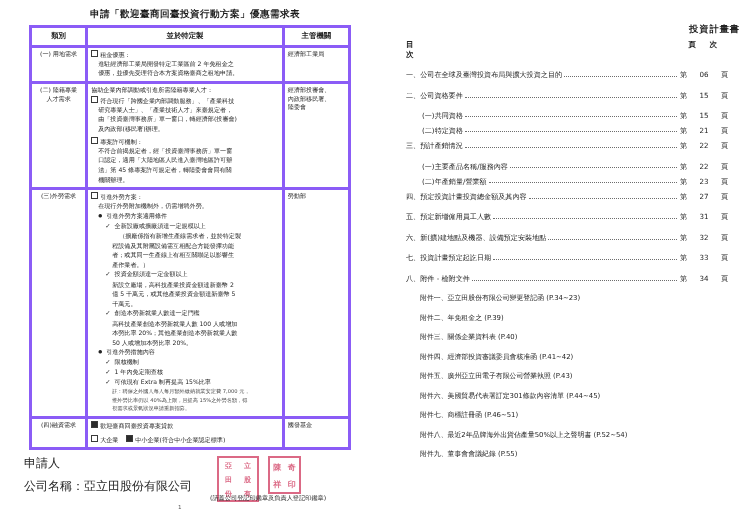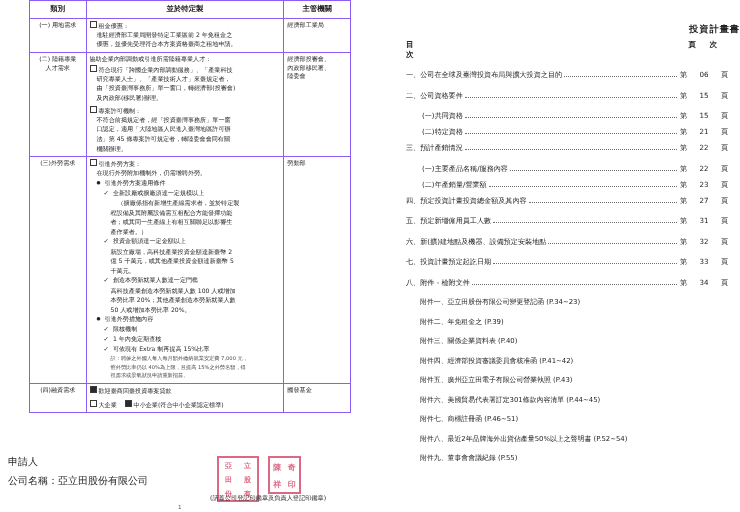--- a/index.html
+++ b/index.html
@@ -37,21 +37,21 @@
     margin: 8px 0 4px 0;
     padding-left: 22px;
   }
   table.form-table {
     border-collapse: collapse;
     width: 322px;
     margin-left: 29px;
     table-layout: fixed;
   }
   table.form-table td, table.form-table th {
-    border: 1px solid #8b5cf6;
+    border: 3px solid #8b5cf6;
     vertical-align: top;
     padding: 2px 3px;
     font-size: 6.1px;
     line-height: 1.42;
     color: #242424;
   }
   table.form-table th {
     text-align: center;
     font-weight: bold;
     font-size: 7.4px;
@@ -103,24 +103,24 @@
   .note {
     font-size: 5.2px;
     line-height: 1.45;
     color: #4a4a4a;
   }
   .blk { margin-bottom: 1px; }
   .sp { margin-top: 3px; }
   
   .applicant {
     position: absolute;
-    left: 8px;
+    left: 24px;
     top: 452px;
     width: 350px;
-    font-size: 10px;
+    font-size: 12px;
     line-height: 1.9;
     color: #242424;
     font-family: Liberation Serif, serif;
   }
   .applicant .row2 { padding-left: 0px; }
   .applicant .row3 { padding-left: 10px; }
   .stamp-note {
     position: absolute;
     left: 210px;
     top: 494px;
@@ -209,20 +209,21 @@
     display: flex;
     align-items: baseline;
     font-size: 7.1px;
     line-height: 1;
     margin-bottom: 12.5px;
     white-space: nowrap;
   }
   .toc-row.sub {
     padding-left: 16px;
     margin-bottom: 8px;
+    align-items: flex-end;
   }
   .toc-row .t { flex: 0 0 auto; }
   .toc-row .dots {
     flex: 1 1 auto;
     border-bottom: 1px dotted #6d6d6d;
     margin: 0 3px 2px 2px;
     min-width: 10px;
     height: 1px;
   }
   .toc-row .di { flex: 0 0 auto; width: 14px; text-align: left; }
@@ -239,20 +240,21 @@
     white-space: nowrap;
   }
 </style>
 </head>
 <body>
 
 <div class="page">
 
   <div class="left-panel">
 
+    <div class="doc-title">申請「歡迎臺商回臺投資行動方案」優惠需求表</div>
 
     <table class="form-table">
       <colgroup>
         <col class="col-cat">
           <col class="col-item">
           <col class="col-org">
       </colgroup>
       <thead>
         <tr>
           <th>類別</th>

